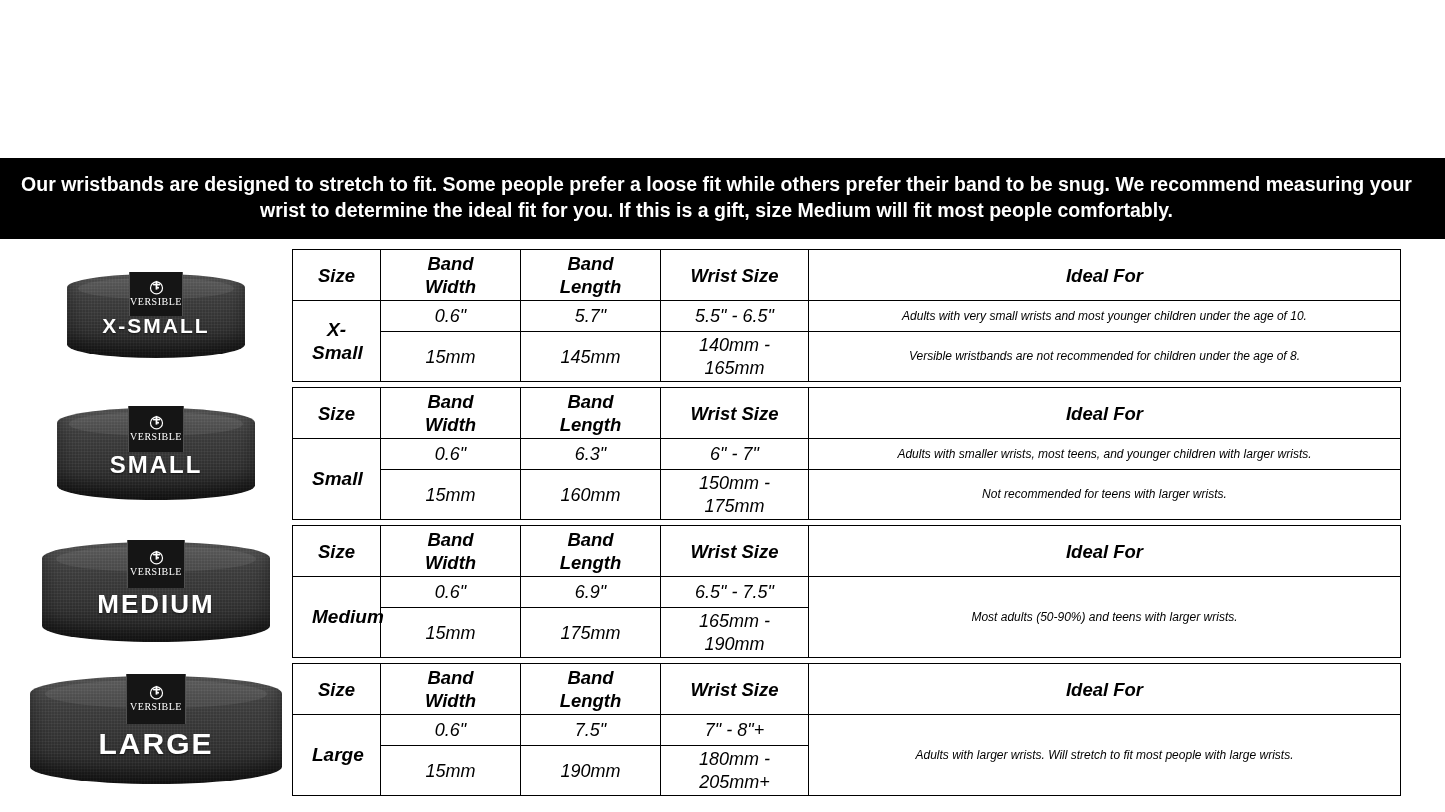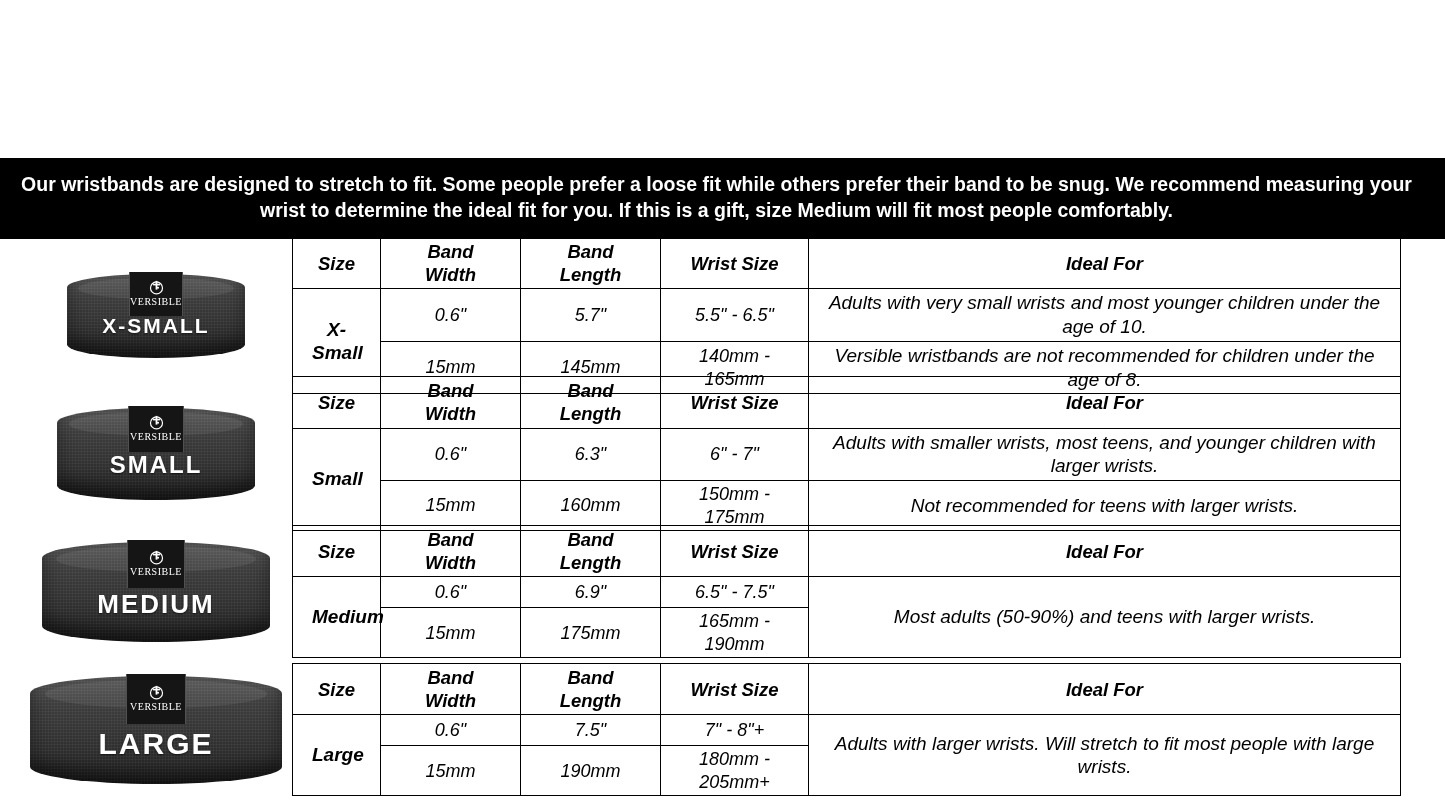--- a/index.html
+++ b/index.html
@@ -143,21 +143,21 @@
     font-style: italic;
   }
   th { font-weight: bold; font-size: 18.5px; }
   .c-size   { width: 88px; }
   .c-width  { width: 140px; margin-left: 8px; }
   .c-length { width: 140px; }
   .c-wrist  { width: 148px; }
   .r-head td, .r-head th { height: 31px; }
   .r-data td { height: 31px; }
   .size-name { font-weight: bold; font-size: 19px; }
-  .ideal-text { font-size: 19px; text-align: center; }
+  .ideal-text { font-size: 12px; text-align: center; }
 </style>
 </head>
 <body>
 
 <div class="page">
 
   <div class="header">
   </div>
 
   <div class="banner">Our wristbands are designed to stretch to fit. Some people prefer a loose fit while others prefer their band to be snug. We recommend measuring your wrist to determine the ideal fit for you. If this is a gift, size Medium will fit most people comfortably.</div>

